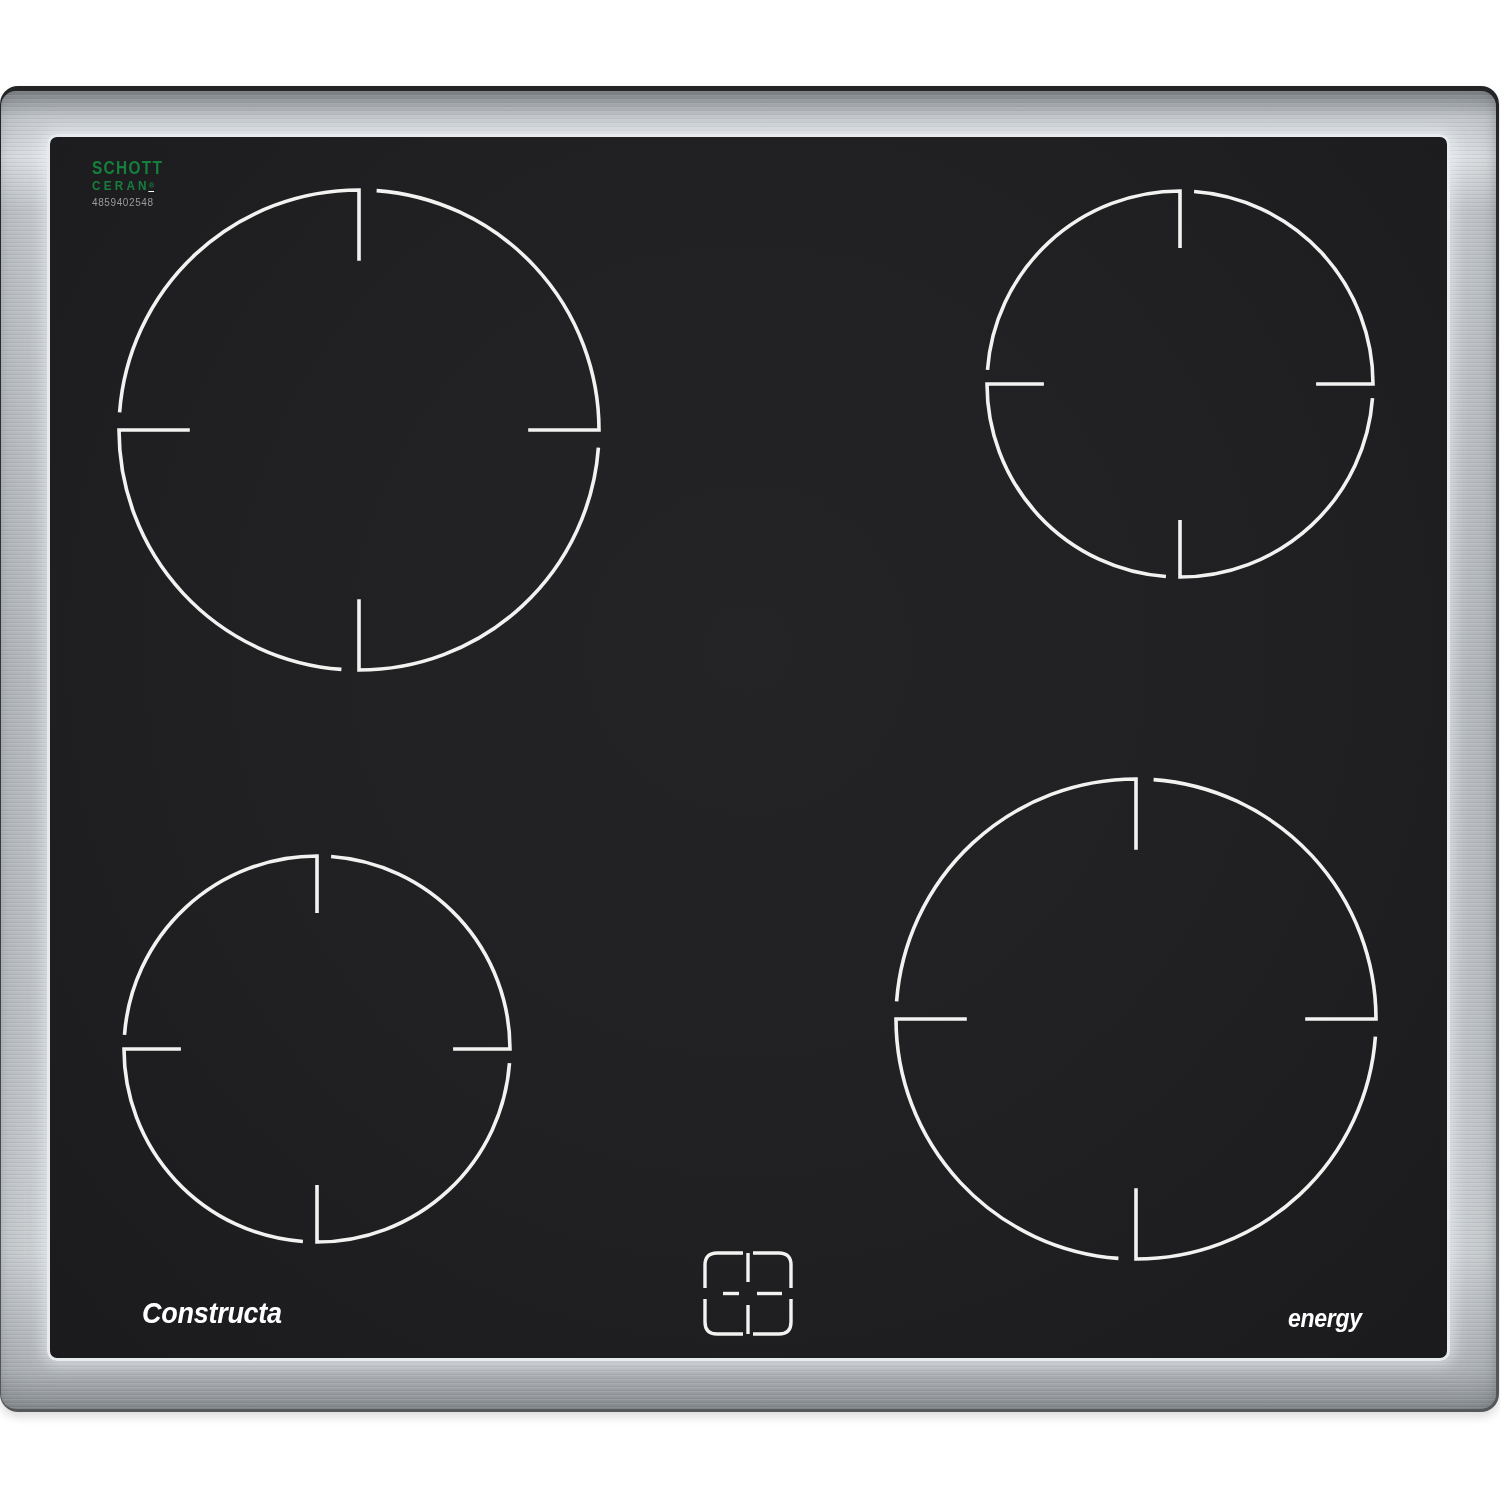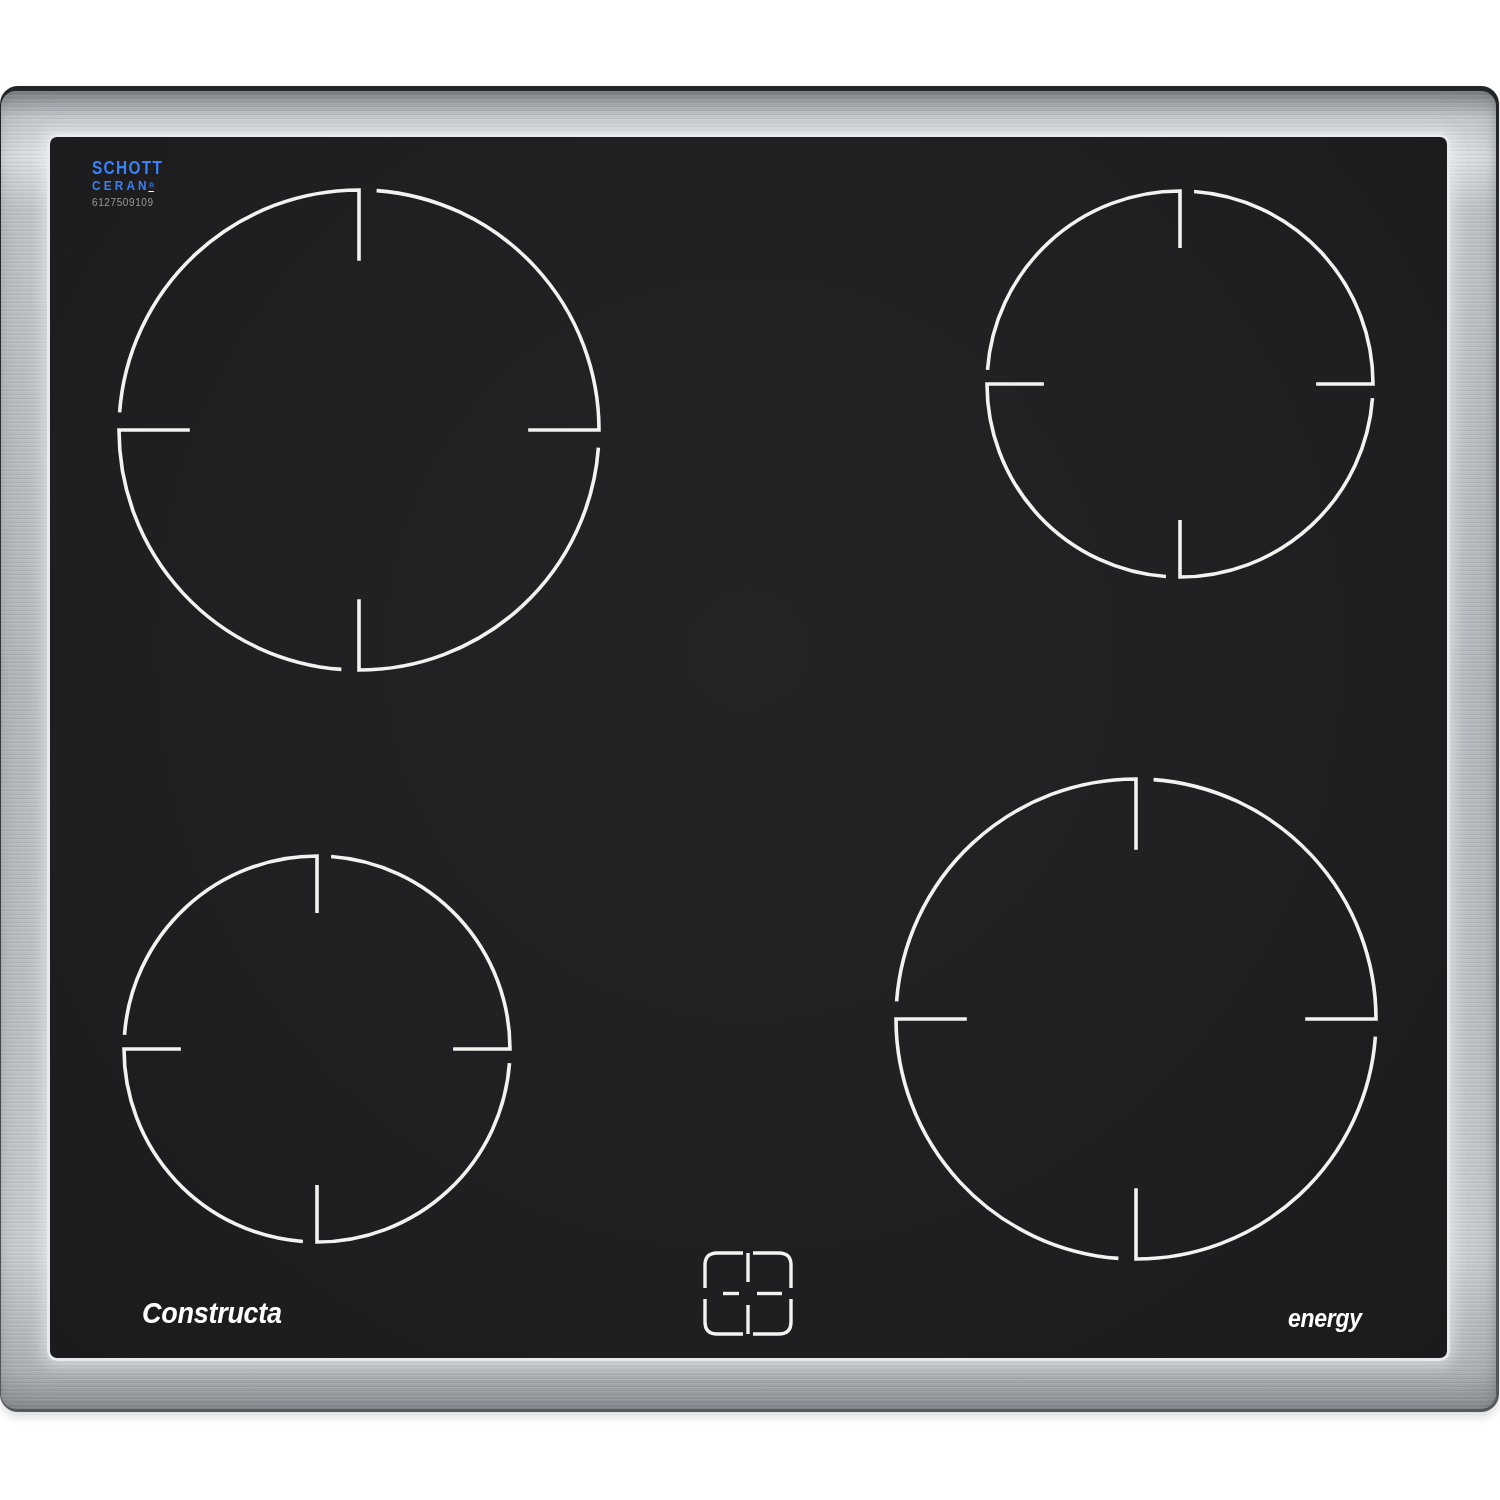--- a/index.html
+++ b/index.html
@@ -39,21 +39,21 @@
   .glass{
     position:absolute;left:46px;top:43px;width:1397px;height:1221px;
     border-radius:10px;
     border:3px solid #e7ebee;
     background:radial-gradient(ellipse at 50% 42%, #242427 0%, #202023 55%, var(--glass,#1b1b1d) 100%);
     box-shadow:0 0 15px 4px rgba(243,246,249,.55);
   }
   .burner-svg{position:absolute;pointer-events:none;}
   .zone-icon{position:absolute;left:703px;top:1251px;}
   
-  .schott-block{position:absolute;left:92px;top:160px;color:#3b82f6;line-height:1;}
+  .schott-block{position:absolute;left:92px;top:160px;color:#15803d;line-height:1;}
   .schott-l1{
     font-size:17.5px;font-weight:bold;letter-spacing:1.5px;
     transform:scaleX(.88);transform-origin:left top;
   }
   .schott-l2{
     margin-top:2px;font-size:12.5px;font-weight:bold;letter-spacing:3.4px;
     transform:scaleX(.94);transform-origin:left top;white-space:nowrap;
   }
   .schott-reg{
     display:inline-block;font-size:8px;letter-spacing:0;
@@ -82,21 +82,21 @@
   <div class="appliance-edge">
     <div class="frame">
       <div class="glass"></div>
     </div>
   </div>
 
   <div class="schott-block">
     <div class="schott-l1">SCHOTT</div>
     <div class="schott-l2"><span>CERAN</span><span class="schott-reg">®</span></div>
   </div>
-  <div class="serial">6127509109</div>
+  <div class="serial">4859402548</div>
 
   <div id="burners">
       <svg width="492" height="492" viewBox="0 0 492 492" class="burner-svg" style="left: 113px; top: 184px;">
         <path d="M 6.6 228.4 A 240 240 0 0 1 246.0 6.0 L 246.0 76.8" fill="none" stroke="#f2f3f1" stroke-width="3.6"></path>
         <path d="M 263.6 6.6 A 240 240 0 0 1 486.0 246.0 L 415.2 246.0" fill="none" stroke="#f2f3f1" stroke-width="3.6"></path>
         <path d="M 485.4 263.6 A 240 240 0 0 1 246.0 486.0 L 246.0 415.2" fill="none" stroke="#f2f3f1" stroke-width="3.6"></path>
         <path d="M 228.4 485.4 A 240 240 0 0 1 6.0 246.0 L 76.8 246.0" fill="none" stroke="#f2f3f1" stroke-width="3.6"></path>
       </svg>
       <svg width="398" height="398" viewBox="0 0 398 398" class="burner-svg" style="left: 981px; top: 185px;">
         <path d="M 6.5 184.9 A 193 193 0 0 1 199.0 6.0 L 199.0 62.9" fill="none" stroke="#f2f3f1" stroke-width="3.6"></path>

